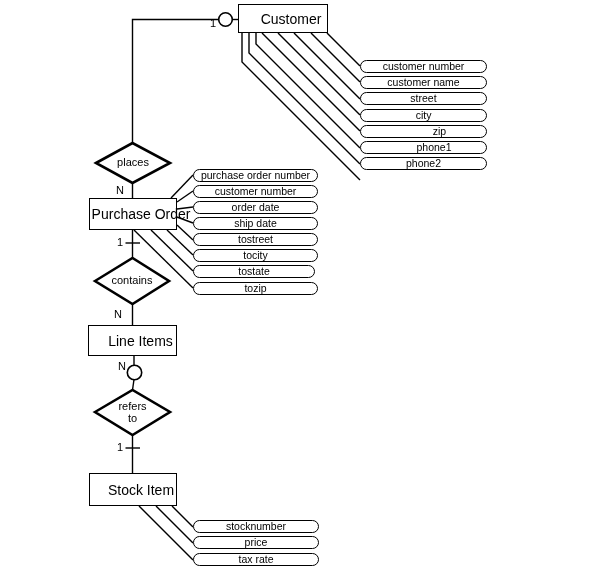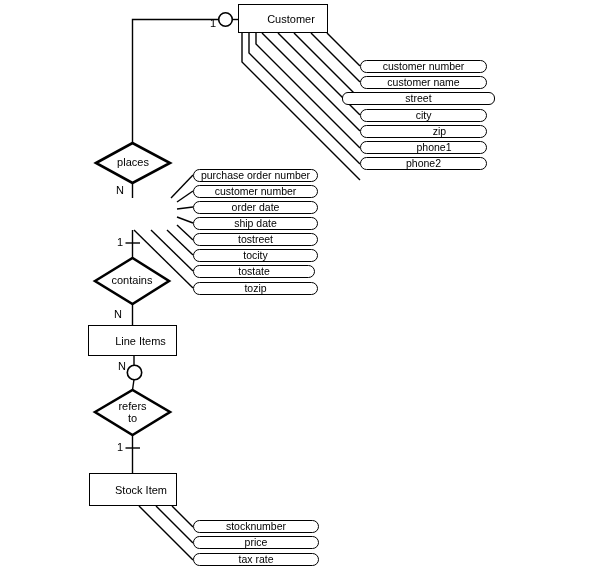--- a/index.html
+++ b/index.html
@@ -14,21 +14,21 @@
   }
   .wires { position: absolute; left: 0; top: 0; }
   .entity {
     position: absolute;
     box-sizing: border-box;
     background: #ffffff;
     border: 1.6px solid #000000;
     display: flex;
     align-items: center;
     justify-content: center;
-    font-size: 11px;
+    font-size: 14px;
     white-space: nowrap;
     padding-left: 16px;
   }
   .pill {
     position: absolute;
     box-sizing: border-box;
     height: 13px;
     background: #ffffff;
     border: 1.6px solid #000000;
     border-radius: 7px;
@@ -111,40 +111,41 @@
       <polygon points="95,412 132.5,390 170,412 132.5,435"></polygon>
     </g>
 
     <g stroke="#000000" stroke-width="1.6" fill="#ffffff">
       <circle cx="225.5" cy="19.5" r="6.8"></circle>
       <circle cx="134.5" cy="372.5" r="7.2"></circle>
     </g>
   </svg>
 
   <div class="entity" style="left:238px; top:4px; width:90px; height:29px;">Customer</div>
+  <div class="entity" style="left:89px; top:198px; width:88px; height:32px;">Purchase Order</div>
   <div class="entity" style="left:88px; top:325px; width:89px; height:31px;">Line Items</div>
   <div class="entity" style="left:89px; top:473px; width:88px; height:33px;">Stock Item</div>
 
   <div class="rel-label" style="left:96px; top:157px; width:74px;">places</div>
   <div class="rel-label" style="left:95px; top:275px; width:74px;">contains</div>
   <div class="rel-label" style="left:95px; top:401px; width:75px;">
     <div>refers</div>
     <div>to</div>
   </div>
 
   <div class="card-label" style="left:206px; top:17px;">1</div>
   <div class="card-label" style="left:113px; top:184px;">N</div>
   <div class="card-label" style="left:113px; top:236px;">1</div>
   <div class="card-label" style="left:111px; top:308px;">N</div>
   <div class="card-label" style="left:115px; top:360px;">N</div>
   <div class="card-label" style="left:113px; top:441px;">1</div>
 
   <div class="pill" style="left:360px; top:60px; width:127px;">customer number</div>
   <div class="pill" style="left:360px; top:76px; width:127px;">customer name</div>
-  <div class="pill" style="left:342px; top:92px; width:153px;border-radius:6px;">street</div>
+  <div class="pill" style="left:360px; top:92px; width:127px;">street</div>
   <div class="pill" style="left:360px; top:109px; width:127px;">city</div>
   <div class="pill" style="left:360px; top:125px; width:127px;padding-left:32px;">zip</div>
   <div class="pill" style="left:360px; top:141px; width:127px;padding-left:21px;">phone1</div>
   <div class="pill" style="left:360px; top:157px; width:127px;">phone2</div>
 
   <div class="pill" style="left:193px; top:169px; width:125px;">purchase order number</div>
   <div class="pill" style="left:193px; top:185px; width:125px;">customer number</div>
   <div class="pill" style="left:193px; top:201px; width:125px;">order date</div>
   <div class="pill" style="left:193px; top:217px; width:125px;text-align:right;">ship date</div>
   <div class="pill" style="left:193px; top:233px; width:125px;">tostreet</div>

